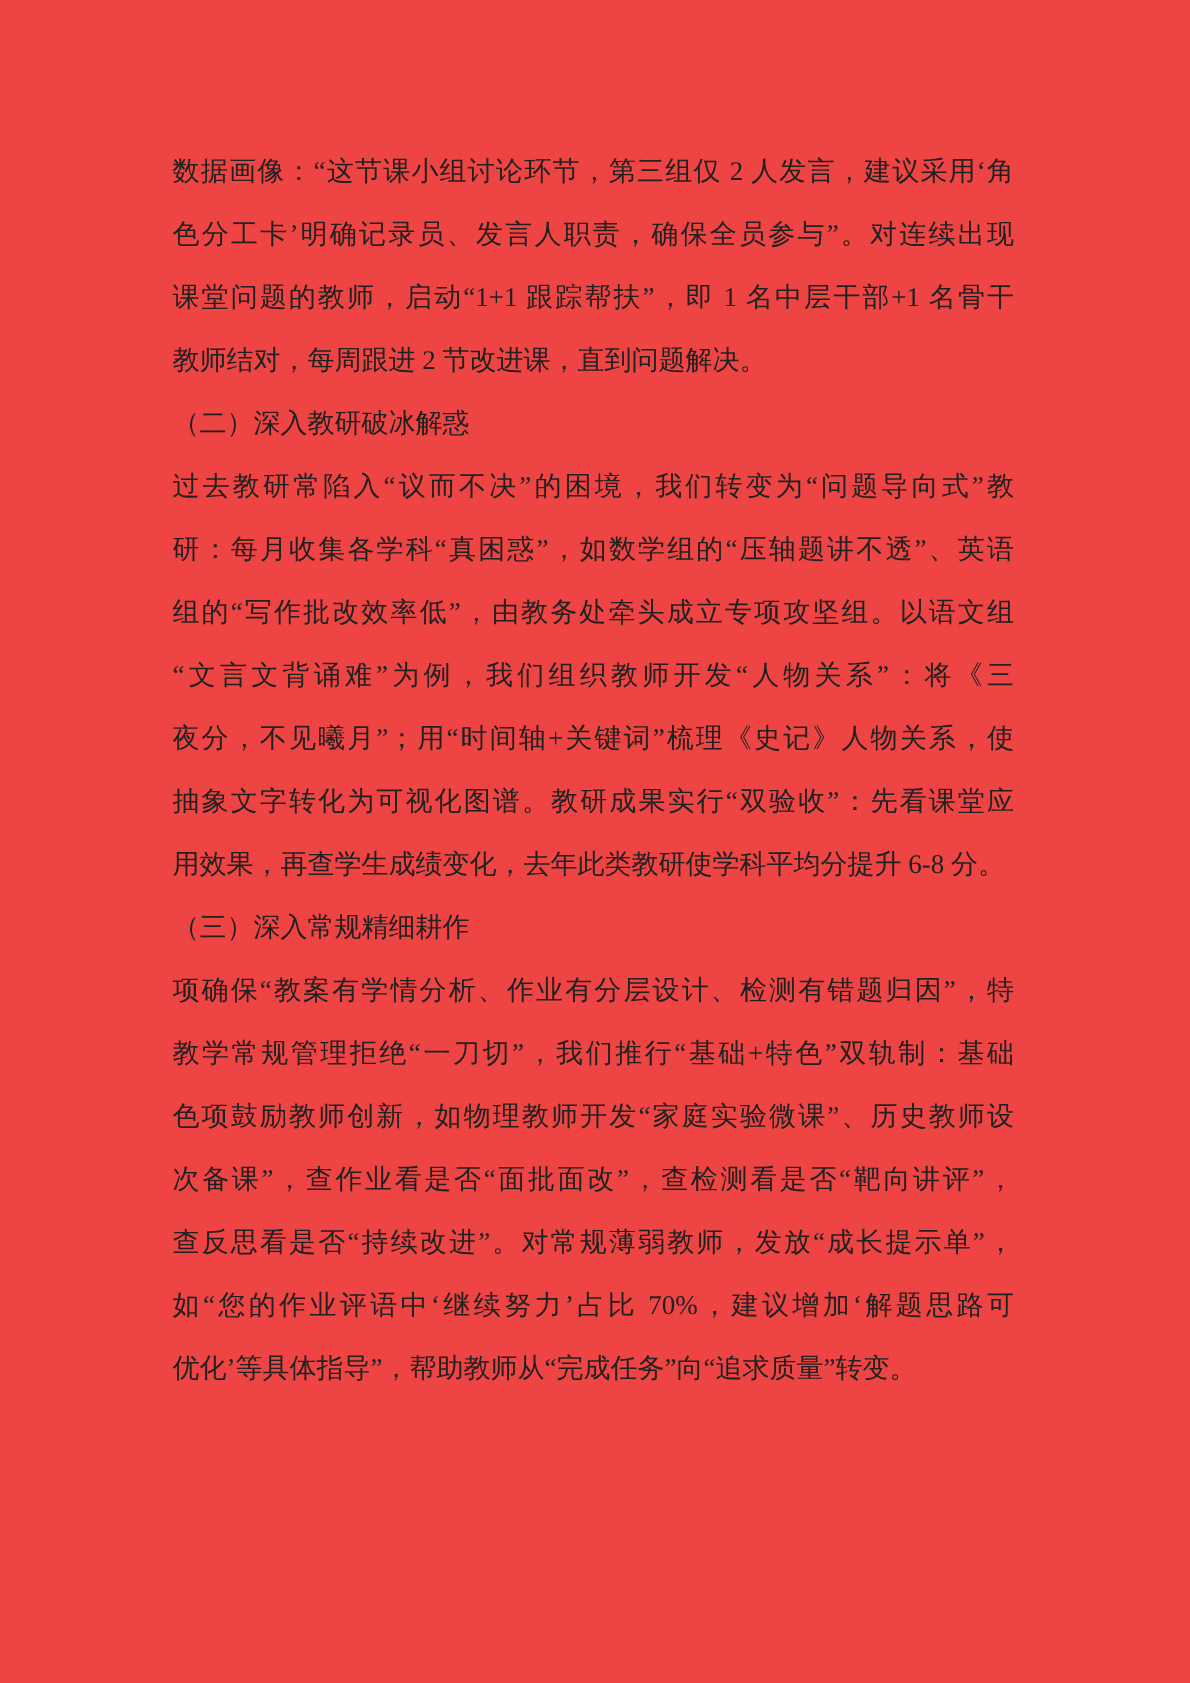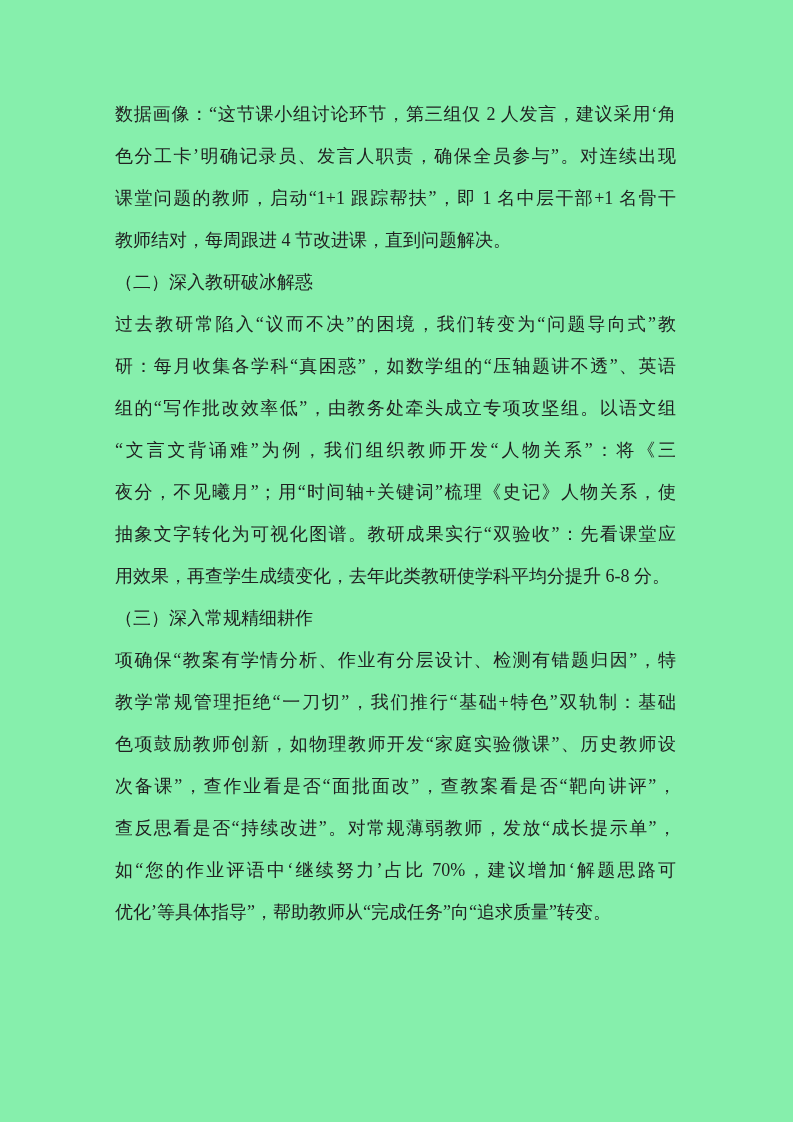--- a/index.html
+++ b/index.html
@@ -4,21 +4,21 @@
 <style>
   html, body {
     margin: 0;
     padding: 0;
     background: #ffffff;
   }
   .page {
     position: relative;
     width: 793px;
     height: 1122px;
-    background: #86efac;
+    background: #ef4444;
     overflow: hidden;
     font-family: "Liberation Serif", "DejaVu Serif", serif;
   }
   .text-block {
     position: absolute;
     left: 115px;
     top: 93px;
     width: 561px;
   }
   .ln {
@@ -38,31 +38,31 @@
   }
 </style>
 </head>
 <body>
 
 <div class="page">
   <div class="text-block">
     <div class="ln">数据画像：“这节课小组讨论环节，第三组仅 2 人发言，建议采用‘角</div>
     <div class="ln">色分工卡’明确记录员、发言人职责，确保全员参与”。对连续出现</div>
     <div class="ln">课堂问题的教师，启动“1+1 跟踪帮扶”，即 1 名中层干部+1 名骨干</div>
-    <div class="ln end">教师结对，每周跟进 4 节改进课，直到问题解决。</div>
+    <div class="ln end">教师结对，每周跟进 2 节改进课，直到问题解决。</div>
     <div class="ln end">（二）深入教研破冰解惑</div>
     <div class="ln">过去教研常陷入“议而不决”的困境，我们转变为“问题导向式”教</div>
     <div class="ln">研：每月收集各学科“真困惑”，如数学组的“压轴题讲不透”、英语</div>
     <div class="ln">组的“写作批改效率低”，由教务处牵头成立专项攻坚组。以语文组</div>
     <div class="ln">“文言文背诵难”为例，我们组织教师开发“人物关系”：将《三</div>
     <div class="ln">夜分，不见曦月”；用“时间轴+关键词”梳理《史记》人物关系，使</div>
     <div class="ln">抽象文字转化为可视化图谱。教研成果实行“双验收”：先看课堂应</div>
     <div class="ln end">用效果，再查学生成绩变化，去年此类教研使学科平均分提升 6-8 分。</div>
     <div class="ln end">（三）深入常规精细耕作</div>
     <div class="ln">项确保“教案有学情分析、作业有分层设计、检测有错题归因”，特</div>
     <div class="ln">教学常规管理拒绝“一刀切”，我们推行“基础+特色”双轨制：基础</div>
     <div class="ln">色项鼓励教师创新，如物理教师开发“家庭实验微课”、历史教师设</div>
-    <div class="ln">次备课”，查作业看是否“面批面改”，查教案看是否“靶向讲评”，</div>
+    <div class="ln">次备课”，查作业看是否“面批面改”，查检测看是否“靶向讲评”，</div>
     <div class="ln">查反思看是否“持续改进”。对常规薄弱教师，发放“成长提示单”，</div>
     <div class="ln">如“您的作业评语中‘继续努力’占比 70%，建议增加‘解题思路可</div>
     <div class="ln end">优化’等具体指导”，帮助教师从“完成任务”向“追求质量”转变。</div>
   </div>
 </div>
 
 </body></html>

